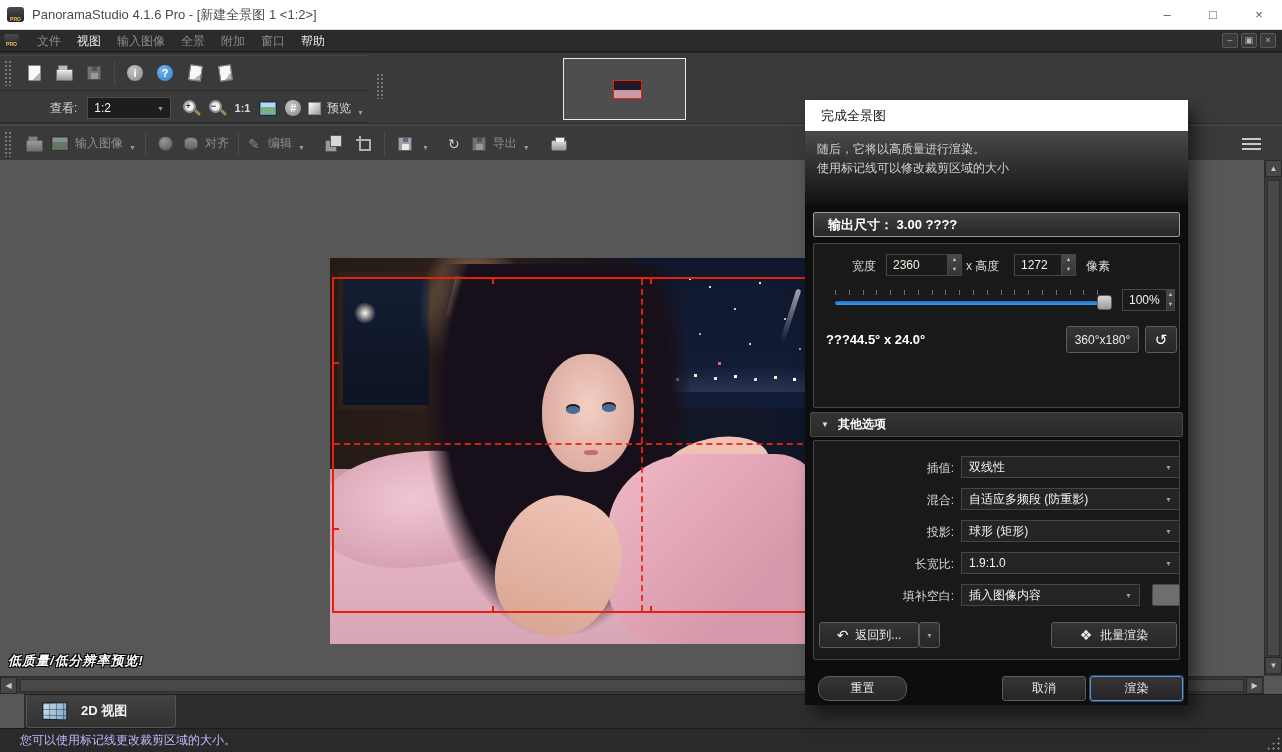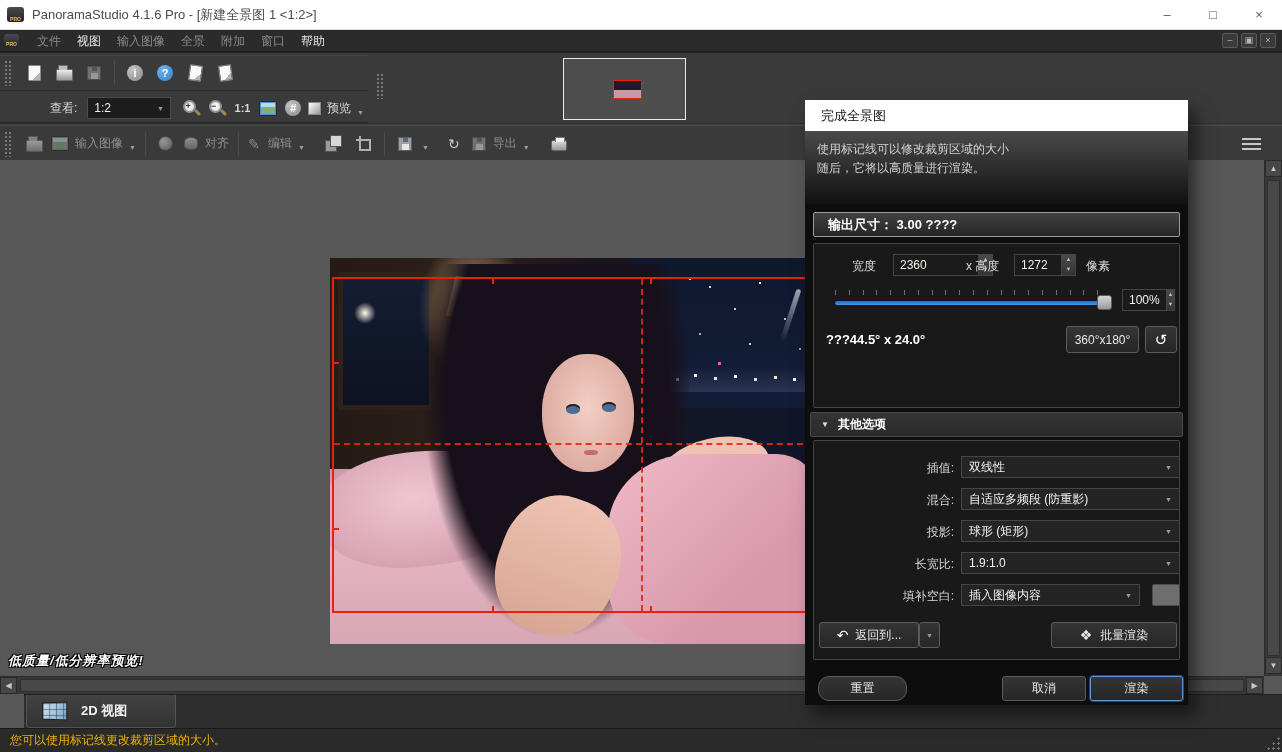--- a/index.html
+++ b/index.html
@@ -114,21 +114,21 @@
   .hscroll { position:absolute; left:0; top:676px; width:1264px; height:18px; background:#383838; border-top:1px solid #2c2c2c; }
   .sc-btn { position:absolute; width:17px; height:17px; background:#474747; border:1px solid #2a2a2a; color:#c9c9c9; font-size:8px; line-height:15px; text-align:center; }
   .sc-thumb { position:absolute; background:#484848; border:1px solid #2e2e2e; }
 
   
   .tabbar { position:absolute; left:0; top:694px; width:1282px; height:34px; background:#2e2e2e; border-top:1px solid #1f1f1f;margin-left:24px; }
   .tab-2d { position:absolute; left:2px; top:0px; width:150px; height:33px; background:linear-gradient(#424242,#333333); border:1px solid #555; border-top:none; border-radius:0 0 4px 4px; display:flex; align-items:center; }
   .ic-2d { width:26px; height:18px; margin:0 14px 0 14px; border:1px solid #1d1d1d; background:linear-gradient(115deg,#cfe2f2,#7fa8c8); background-image:repeating-linear-gradient(90deg,rgba(20,40,60,.45) 0 1px,transparent 1px 7px),repeating-linear-gradient(rgba(20,40,60,.45) 0 1px,transparent 1px 6px),linear-gradient(115deg,#cfe2f2,#7fa8c8); transform:perspective(60px) rotateY(-14deg); }
   .tab-2d .lbl { font-size:13px; font-weight:bold; color:#f2f2f2; }
   .statusbar { position:absolute; left:0; top:728px; width:1282px; height:24px; background:#2a2a2a; border-top:1px solid #1a1a1a; display:flex; align-items:center; }
-  .statusbar .txt { font-size:12px; color:#eab308; margin-left:10px; }
+  .statusbar .txt { font-size:12px; color:#c4b5fd; margin-left:20px; }
   .resize-grip { position:absolute; right:2px; bottom:2px; width:14px; height:14px; background-image:radial-gradient(#777 1px, transparent 1.2px); background-size:5px 5px; clip-path:polygon(100% 0,100% 100%,0 100%); }
 
   
   .dialog { position:absolute; left:805px; top:100px; width:383px; height:605px; background:#0d0d0d; z-index:50; box-shadow:8px 10px 16px rgba(0,0,0,.5); font-size:12px; }
   .dlg-title { height:31px; background:#ffffff; color:#111; font-size:13px; display:flex; align-items:center; padding-left:16px; }
   .dlg-desc { height:73px; background:linear-gradient(#4a4a4a,#111111); color:#d2d2d2; padding:9px 12px; line-height:19px; }
   .size-header { position:absolute; left:8px; top:112px; width:367px; height:25px; border:1px solid #9a9a9a; background:linear-gradient(#414141,#262626); color:#fff; font-weight:bold; font-size:13px; display:flex; align-items:center; padding-left:14px; border-radius:2px; }
   .group { position:absolute; left:8px; width:367px; border:1px solid #454545; background:#191919; border-radius:2px; }
   .group1 { top:143px; height:165px; }
   .lbl { color:#d8d8d8; }
@@ -367,29 +367,29 @@
   </div>
 
   <div class="statusbar">
     <div class="txt">您可以使用标记线更改裁剪区域的大小。</div>
     <div class="resize-grip"></div>
   </div>
 
   <div class="dialog">
     <div class="dlg-title">完成全景图</div>
     <div class="dlg-desc">
+      <div>随后，它将以高质量进行渲染。</div>
       <div>使用标记线可以修改裁剪区域的大小</div>
-      <div>随后，它将以高质量进行渲染。</div>
     </div>
     <div class="size-header">输出尺寸：  3.00 ????</div>
 
     <div class="group group1">
       <div class="row-dims">
         <div class="lbl" style="left:38px">宽度</div>
-        <div class="spin" style="left:79px;top:0;width:100px">
+        <div class="spin" style="left:72px;top:0;width:76px">
           <span class="val">2360</span>
           <span class="btns">
               <span>▲</span>
               <span>▼</span>
             </span>
         </div>
         <div class="lbl" style="left:152px">x 高度</div>
         <div class="spin" style="left:200px;top:0;width:62px">
           <span class="val">1272</span>
           <span class="btns">

